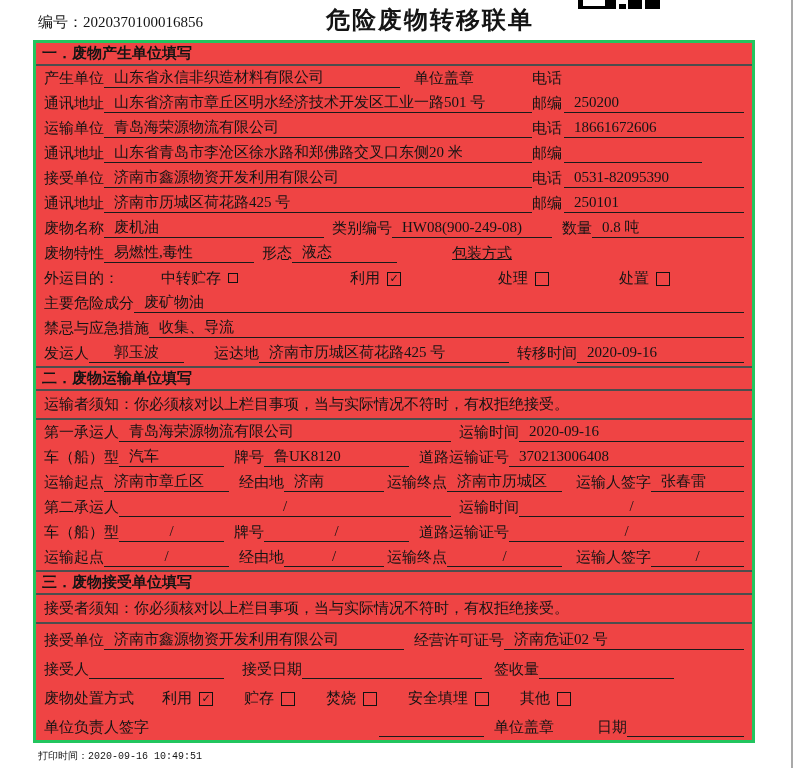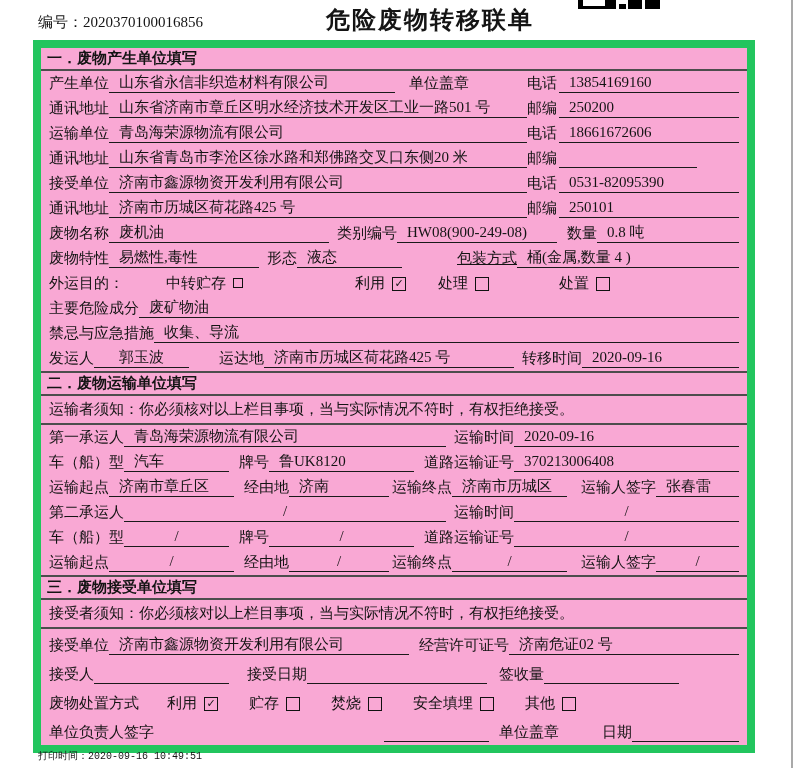--- a/index.html
+++ b/index.html
@@ -13,22 +13,22 @@
   .qr{position:absolute;left:578px;top:0;width:82px;height:9px;}
   .qr div{position:absolute;background:#000;top:0;height:9px;}
   .qr .b1{left:0;width:22px;background:transparent;border-left:5px solid #000;
           border-right:5px solid #000;border-bottom:3px solid #000;height:6px;}
   .qr .b2{left:27px;width:11px;}
   .qr .b3{left:41px;width:7px;top:4px;height:5px;}
   .qr .b4{left:50px;width:14px;}
   .qr .b5{left:67px;width:15px;}
   .scan-edge{position:absolute;left:791px;top:0;width:2px;height:768px;background:#a9a9a9;}
   
-  .form{position:absolute;left:33px;top:40px;width:722px;border:8px solid #22c55e;
-        box-sizing:border-box;background:#f9a8d4;}
+  .form{position:absolute;left:33px;top:40px;width:722px;border:3px solid #22c55e;
+        box-sizing:border-box;background:#ef4444;}
   .sec-header{height:20px;line-height:19px;padding:1px 6px 0;font-size:15px;font-weight:bold;
               border-bottom:2px solid #4d4d4d;}
   .sec-header.mid{border-top:2px solid #4d4d4d;}
   .notice{height:27px;line-height:26px;padding:0 8px;font-size:15px;
           border-bottom:2px solid #4d4d4d;white-space:nowrap;}
   .row{display:flex;align-items:flex-end;height:25px;box-sizing:border-box;
        padding:0 8px 3px;font-size:15px;white-space:nowrap;}
   .row3{height:29px;}
   .lbl{line-height:19px;flex:0 0 auto;}
   .val{line-height:19px;border-bottom:1.2px solid #1a1a1a;padding:0 4px 0 10px;
@@ -40,21 +40,21 @@
   .seal{margin:0 58px 0 14px;}
   .ctr{text-align:center;padding:0;}
   
   .opt{display:flex;align-items:center;line-height:19px;}
   .cb{display:inline-block;width:12px;height:12px;border:1.4px solid #111;margin-left:7px;
       font-size:11px;line-height:12px;text-align:center;
       font-family:"DejaVu Sans",sans-serif;box-sizing:content-box;}
   .cb.small{width:8px;height:8px;line-height:8px;font-size:8px;margin-bottom:1px;}
   .purpose .opt.o1{margin-left:42px;}
   .purpose .opt.o2{margin-left:112px;}
-  .purpose .opt.o3{margin-left:32px;}
+  .purpose .opt.o3{margin-left:97px;}
   .purpose .opt.o4{margin-left:70px;}
   .disposal .opt{margin-left:31px;}
   .disposal .opt.o1{margin-left:28px;}
   
   .w95{flex:0 0 95px;width:95px;} .w100{flex:0 0 100px;width:100px;}
   .w105{flex:0 0 105px;width:105px;} .w115{flex:0 0 115px;width:115px;}
   .w125{flex:0 0 125px;width:125px;} .w135{flex:0 0 135px;width:135px;}
   .w145{flex:0 0 145px;width:145px;} .w150{flex:0 0 150px;width:150px;}
   .w160{flex:0 0 160px;width:160px;} .w180{flex:0 0 180px;width:180px;}
   .w220{flex:0 0 220px;width:220px;} .w225{flex:0 0 225px;width:225px;}
@@ -87,21 +87,20 @@
     <div class="sec-header">一．废物产生单位填写</div>
 
     <div class="row">
       <div class="left">
         <span class="lbl">产生单位</span>
         <span class="val fill">山东省永信非织造材料有限公司</span>
         <span class="lbl seal">单位盖章</span>
       </div>
       <div class="right">
         <span class="lbl">电话</span>
-        <span class="val fill">13854169160</span>
       </div>
     </div>
 
     <div class="row">
       <div class="left">
         <span class="lbl">通讯地址</span>
         <span class="val fill">山东省济南市章丘区明水经济技术开发区工业一路501 号</span>
       </div>
       <div class="right">
         <span class="lbl">邮编</span>
@@ -161,21 +160,20 @@
       <span class="lbl ml10">数量</span>
       <span class="val fill">0.8 吨</span>
     </div>
 
     <div class="row">
       <span class="lbl">废物特性</span>
       <span class="val w150">易燃性,毒性</span>
       <span class="lbl ml8">形态</span>
       <span class="val w105">液态</span>
       <span class="lbl ml55">包装方式</span>
-      <span class="val fill">桶(金属,数量  4 )</span>
     </div>
 
     <div class="row purpose">
       <span class="lbl">外运目的：</span>
       <span class="opt o1">
         <span>中转贮存</span>
         <span class="cb small"></span>
       </span>
       <span class="opt o2">
         <span>利用</span>

